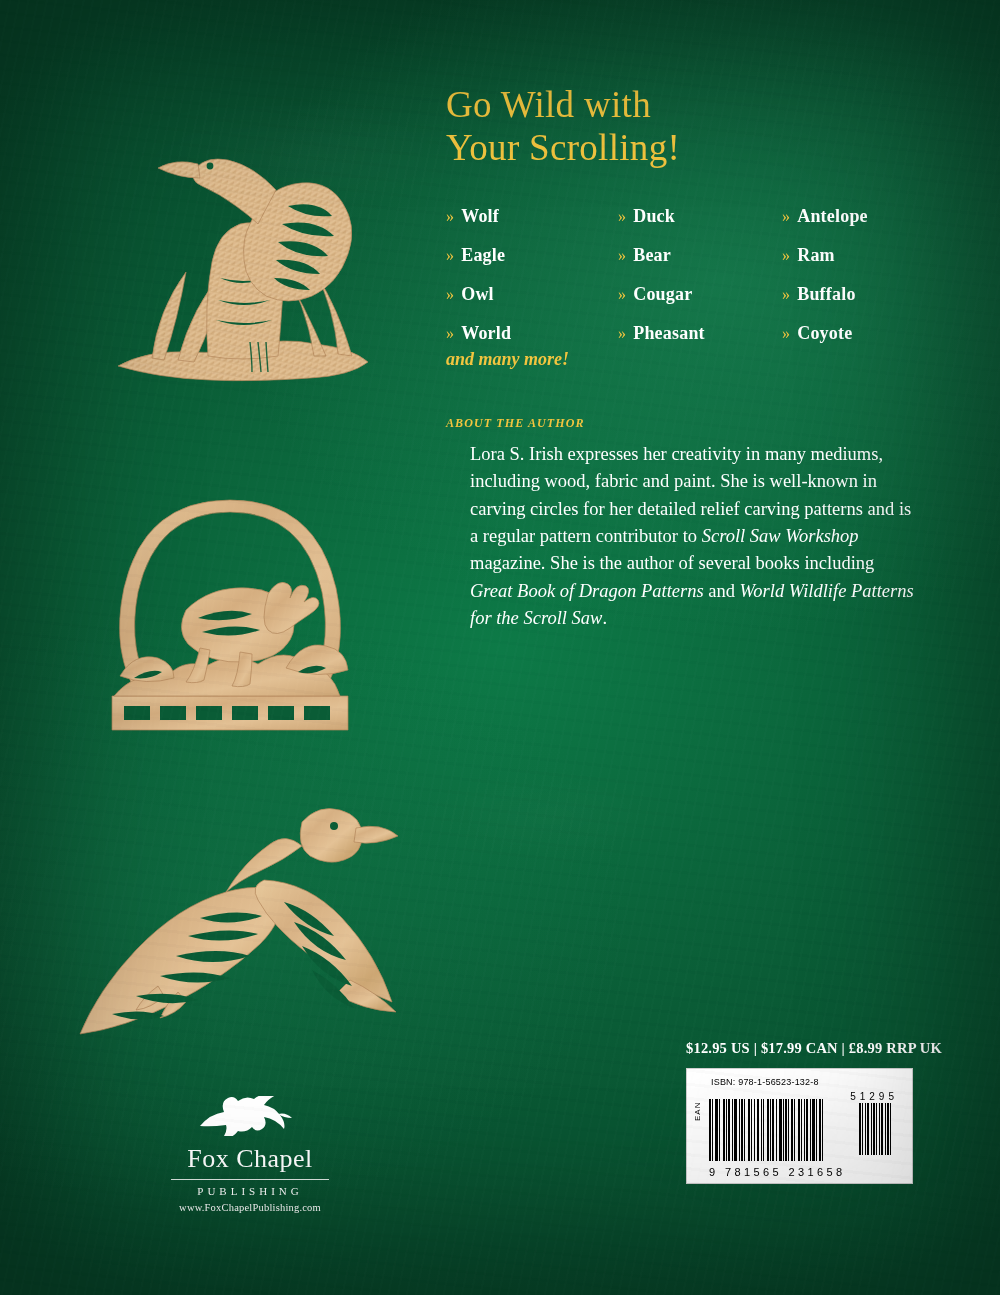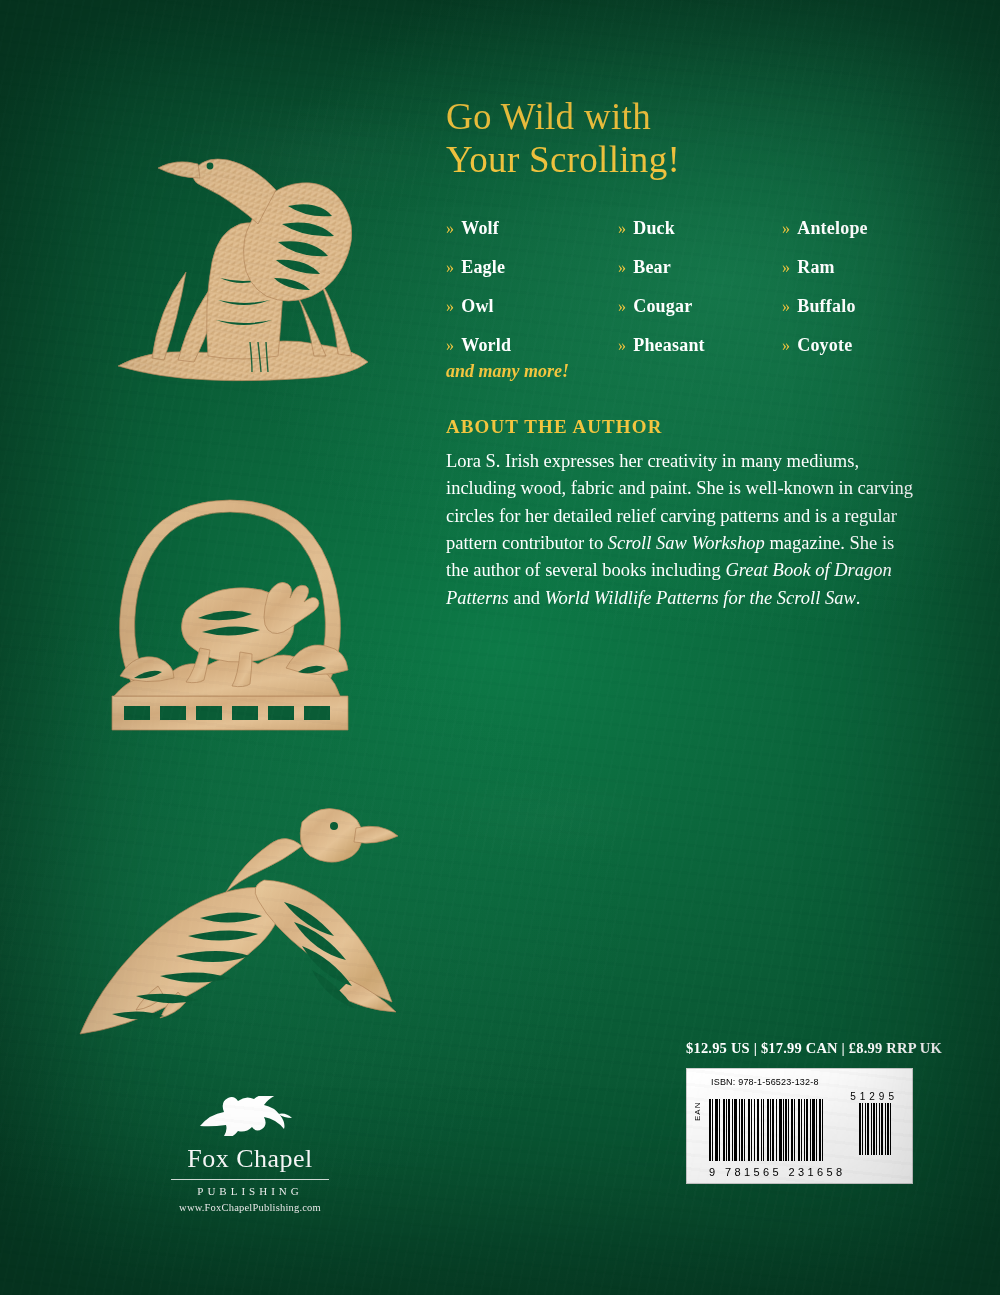--- a/index.html
+++ b/index.html
@@ -48,21 +48,21 @@
   }
   .art {
     position: absolute;
   }
   .art svg { display: block; }
 
   
   .content {
     position: absolute;
     left: 446px;
-    top: 96px;
+    top: 84px;
     width: 470px;
   }
   .headline {
     color: #f3c53f;
     font-family: "Liberation Serif", serif;
     font-size: 37px;
     line-height: 1.16;
     letter-spacing: 0.3px;
     margin: 0 0 16px 0;
     font-weight: normal;
@@ -96,30 +96,32 @@
   }
   .many-more {
     margin-top: 5px;
     color: #f3c53f;
     font-style: italic;
     font-weight: bold;
     font-size: 18px;
   }
 
   .about-head {
-    margin-top: 34px;
+    margin-top: 46px;
     color: #f3c53f;
-    font-size: 19px;
+    font-size: 12px;
     letter-spacing: 1.1px;
     font-weight: bold;
+    font-style: italic;
   }
   .about-body {
     margin-top: 10px;
     font-size: 18.5px;
     line-height: 1.48;
+    margin-left: 24px;
   }
   .about-body i { font-style: italic; }
 
   
   .publisher {
     position: absolute;
     left: 145px;
     top: 1096px;
     width: 210px;
     text-align: center;

